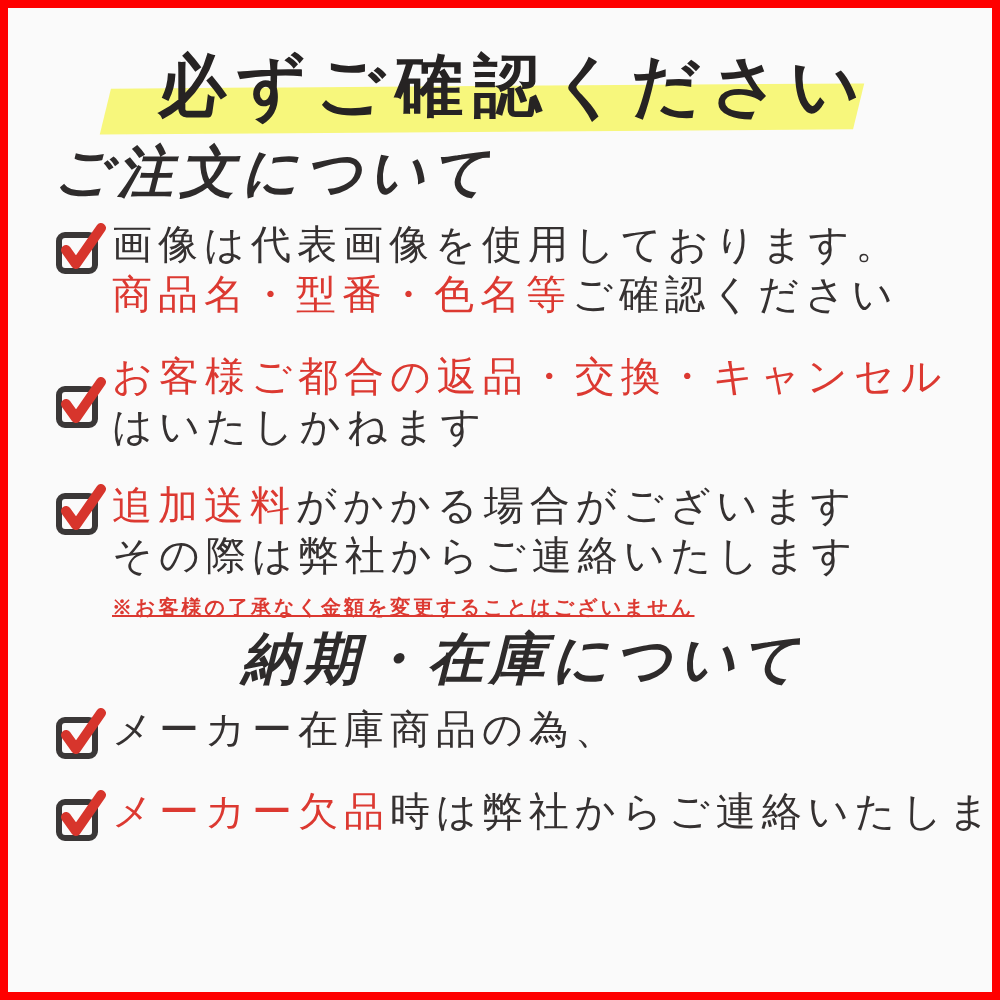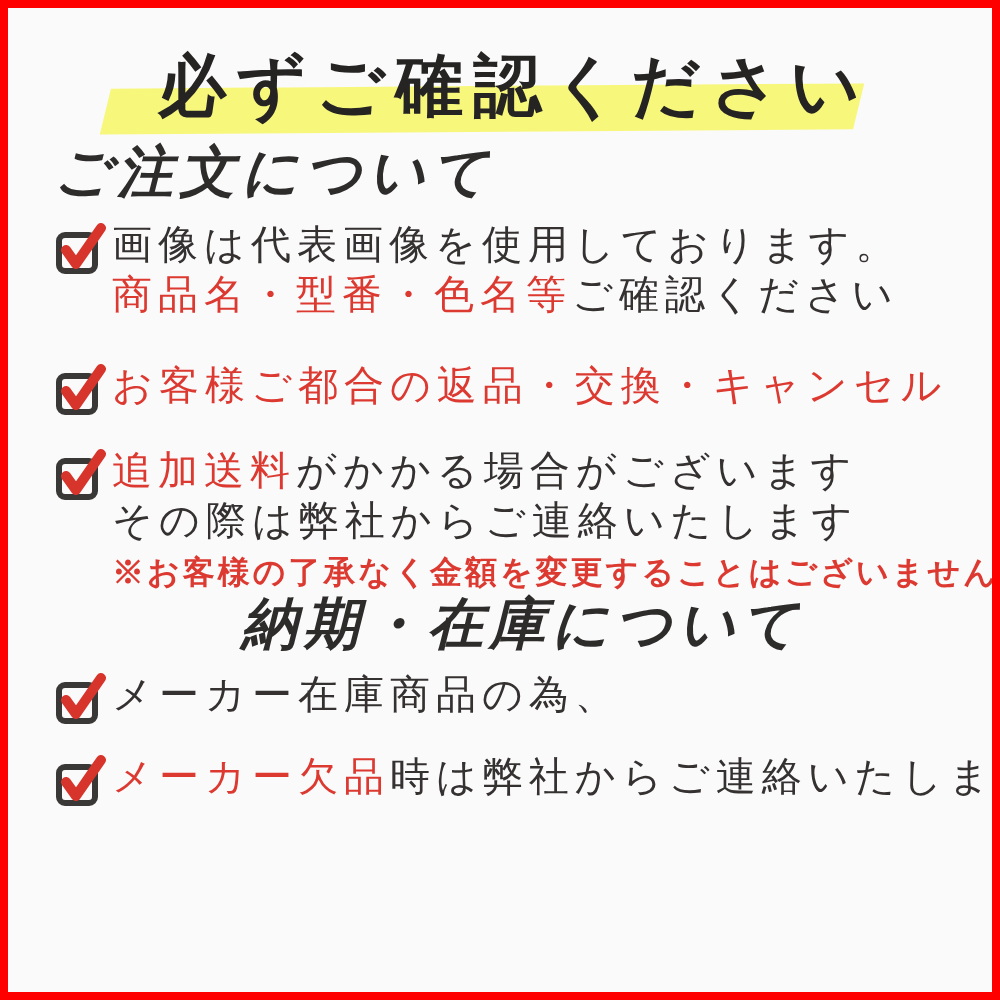--- a/index.html
+++ b/index.html
@@ -35,26 +35,26 @@
     display:flex;align-items:flex-start;
     margin-left:46px;margin-right:20px;gap:6px;
   }
   .item .checkbox{flex:0 0 auto;width:52px;height:56px;margin-top:0;}
   .item .lines{
     font-size:40px;line-height:50px;letter-spacing:6px;
     color:#353131;white-space:nowrap;
   }
   .seg-red{color:#dc3931;font-weight:normal;}
   .note{
-    font-size:32px;line-height:36px;letter-spacing:3px;
-    color:#dc3931;font-weight:bold;margin-top:8px;white-space:nowrap;
+    font-size:20px;line-height:36px;letter-spacing:3px;
+    color:#dc3931;font-weight:bold;margin-top:8px;white-space:nowrap;text-decoration:underline;
   }
   .tight{letter-spacing:2px;}
   .m-item1{margin-top:14px;}
-  .m-item2{margin-top:41px;}
+  .m-item2{margin-top:32px;align-items:center;}
   .m-item3{margin-top:29px;}
   .m-item4{margin-top:12px;}
   .m-item5{margin-top:26px;}
 </style>
 </head>
 <body>
 
 <div class="frame">
 
   <div class="title-wrap">
@@ -75,20 +75,21 @@
     </div>
   </div>
 
   <div class="item m-item2">
     <svg class="checkbox" viewBox="0 0 52 56" xmlns="http://www.w3.org/2000/svg">
       <rect x="5" y="15" width="36" height="36" rx="6" fill="none" stroke="#3a3737" stroke-width="6"></rect>
       <polyline points="12,30 22,44 47,8" fill="none" stroke="#d7352c" stroke-width="10" stroke-linecap="round" stroke-linejoin="round"></polyline>
     </svg>
     <div class="lines">
       <div><span class="seg-red">お客様ご都合の返品・交換・キャンセル</span></div>
+      <div><span>はいたしかねます</span></div>
     </div>
   </div>
 
   <div class="item m-item3">
     <svg class="checkbox" viewBox="0 0 52 56" xmlns="http://www.w3.org/2000/svg">
       <rect x="5" y="15" width="36" height="36" rx="6" fill="none" stroke="#3a3737" stroke-width="6"></rect>
       <polyline points="12,30 22,44 47,8" fill="none" stroke="#d7352c" stroke-width="10" stroke-linecap="round" stroke-linejoin="round"></polyline>
     </svg>
     <div class="lines">
       <div><span class="seg-red">追加送料</span><span>がかかる場合がございます</span></div>

